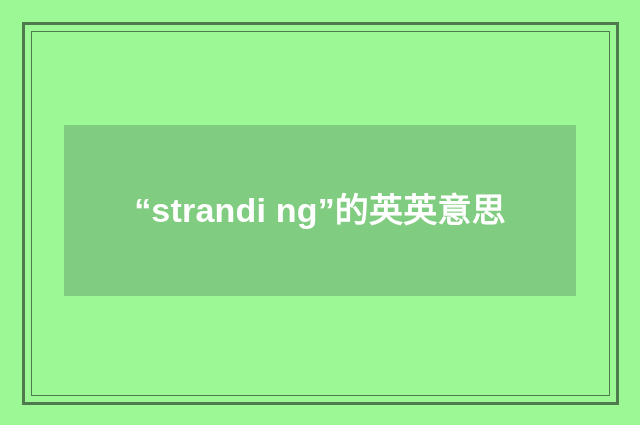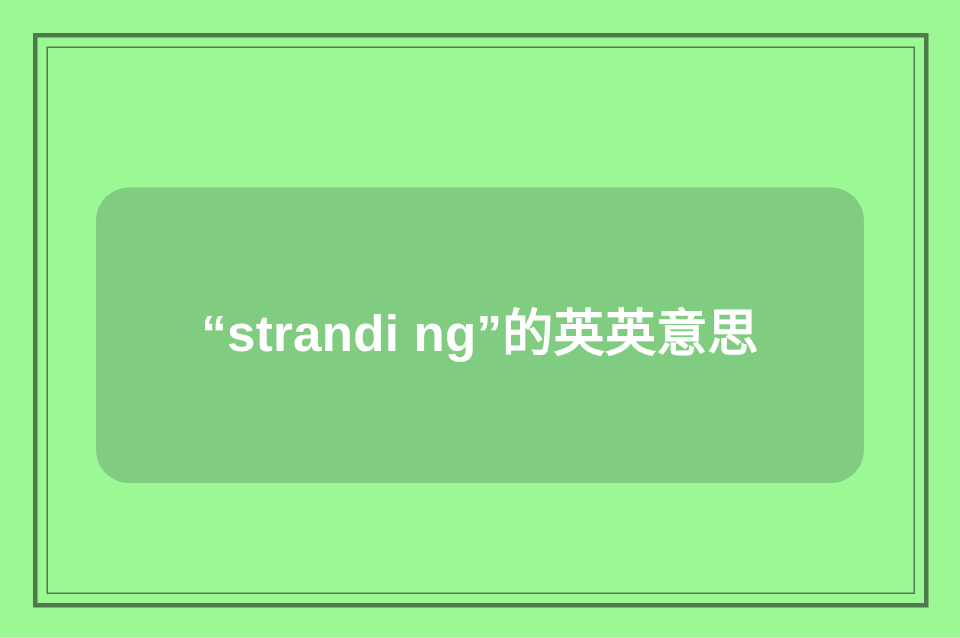--- a/index.html
+++ b/index.html
@@ -44,28 +44,27 @@
     border: 1px solid #4e7a4e;
     pointer-events: none;
   }
 
   
   .title-card {
     position: absolute;
     left: 64px;
     top: 125px;
     width: 512px;
-    height: 197px;
+    height: 171px;
     box-sizing: border-box;
     background: #80cc80;
     display: flex;
     align-items: center;
     justify-content: center;
     padding: 0 52px;
-    border-radius: 22px;
   }
 
   .title-text {
     margin: 0;
     color: #ffffff;
     font-family: "Liberation Sans", "DejaVu Sans", sans-serif;
     font-size: 34px;
     font-weight: bold;
     line-height: 1.62;
     text-align: center;

